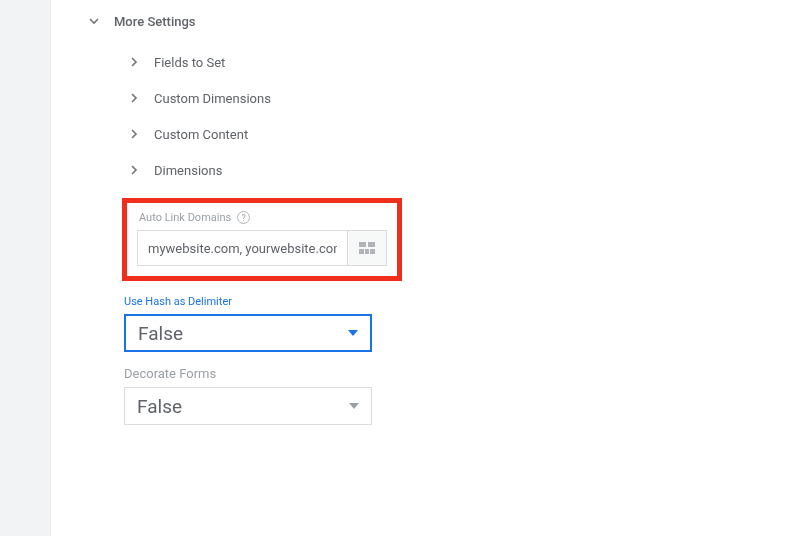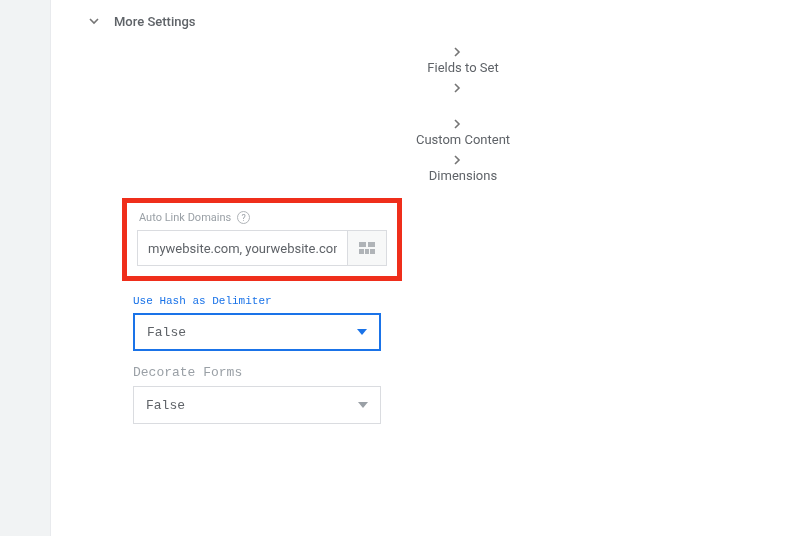--- a/index.html
+++ b/index.html
@@ -42,21 +42,21 @@
       color: #757575;
       margin-right: 12px;
     }
     .row .label {
       color: #5f6368;
       font-size: 13px;
     }
     .more-settings { margin-top: 4px; margin-left: 28px; text-align: right; }
     .more-settings .label { color: #5f6368; font-weight: 500; }
     .sub-list { margin-left: 68px; margin-top: 6px; }
-    .sub-row { height: 36px; display:flex; align-items:center; cursor:pointer;flex-direction:column; }
+    .sub-row { height: 36px; display:flex; align-items:center; cursor:pointer; }
     .cross-domain-body { margin-left: 64px; margin-top: 10px; }
     .highlight-box {
       border: 5px solid #ef2e1b;
       padding: 6px 10px 10px 10px;
       width: 280px;
       background: #fff;
     }
     .field-label {
       font-size: 11px;
       color: #9aa0a6;
@@ -90,21 +90,21 @@
       background: #fff;
     }
     .input-adorn {
       width: 40px; height: 36px;
       border: 1px solid #dadce0;
       background: #f7f8f8;
       display:flex; align-items:center; justify-content:center;
       color:#9aa0a6;
       cursor:pointer;
     }
-    .form-group { margin-top: 14px; margin-left: 11px; font-family: Liberation Mono, monospace; }
+    .form-group { margin-top: 14px; margin-left: 2px; }
     .form-label-blue {
       font-size: 11px;
       color: #1a73e8;
       margin-bottom: 6px;
       display:block;
     }
     .form-label-gray {
       font-size: 13px;
       color: #9aa0a6;
       margin-bottom: 6px;
@@ -112,21 +112,21 @@
     }
     .select {
       width: 248px;
       height: 38px;
       border: 1px solid #dadce0;
       background:#fff;
       display:flex;
       align-items:center;
       justify-content: space-between;
       padding: 0 12px;
-      font-size: 13px;
+      font-size: 19px;
       color:#5f6368;
       cursor:pointer;
     }
     .select.active { border: 2px solid #1a73e8; }
     .caret { color:#1a73e8; }
     .caret.gray { color:#9aa0a6; }
     svg { display:block; }
   </style>
 </head>
 <body>
@@ -153,20 +153,21 @@
           </svg>
       </span>
       <span class="label">Fields to Set</span>
     </div>
     <div class="sub-row">
       <span class="chev">
         <svg width="10" height="10" viewBox="0 0 10 10">
             <path d="M3 1 L7 5 L3 9" stroke="#757575" stroke-width="1.6" fill="none"></path>
           </svg>
       </span>
+      <span class="label">Custom Dimensions</span>
     </div>
     <div class="sub-row">
       <span class="chev">
         <svg width="10" height="10" viewBox="0 0 10 10">
             <path d="M3 1 L7 5 L3 9" stroke="#757575" stroke-width="1.6" fill="none"></path>
           </svg>
       </span>
       <span class="label">Custom Content</span>
     </div>
     <div class="sub-row">

